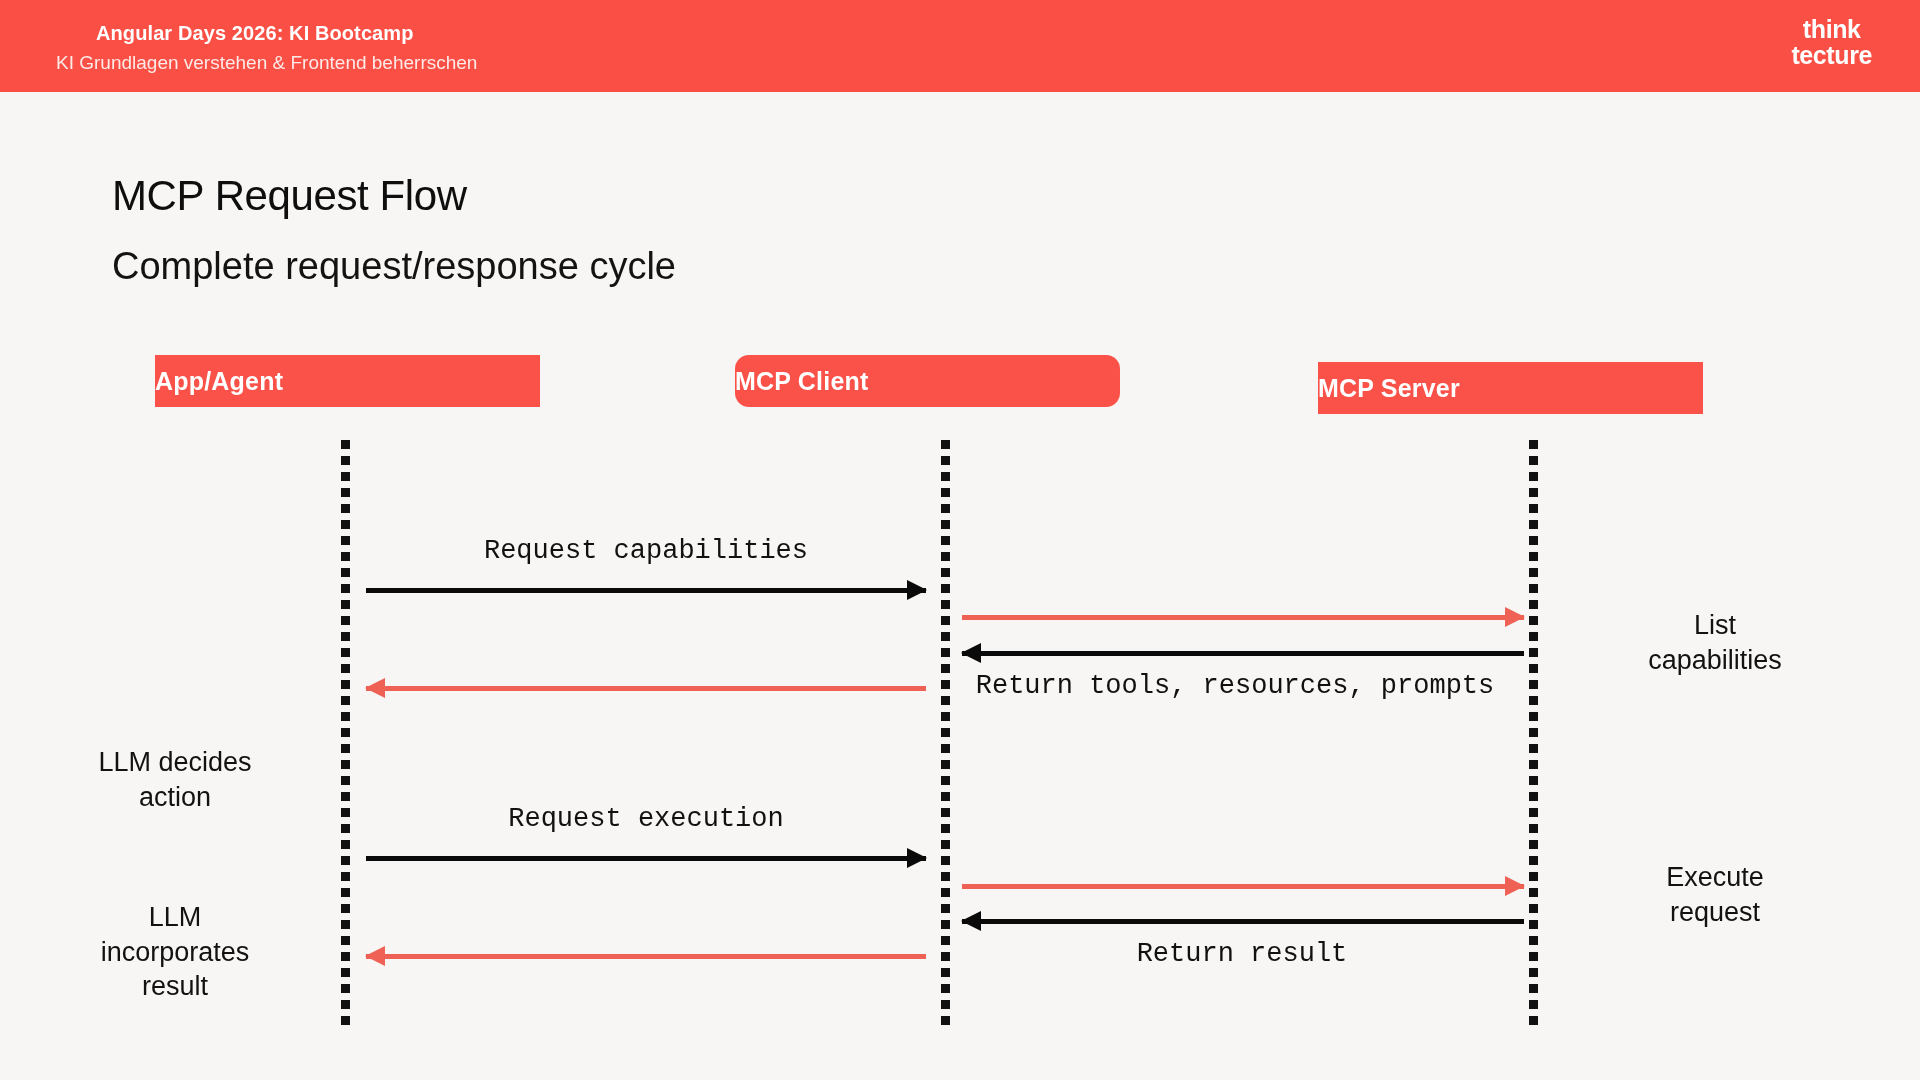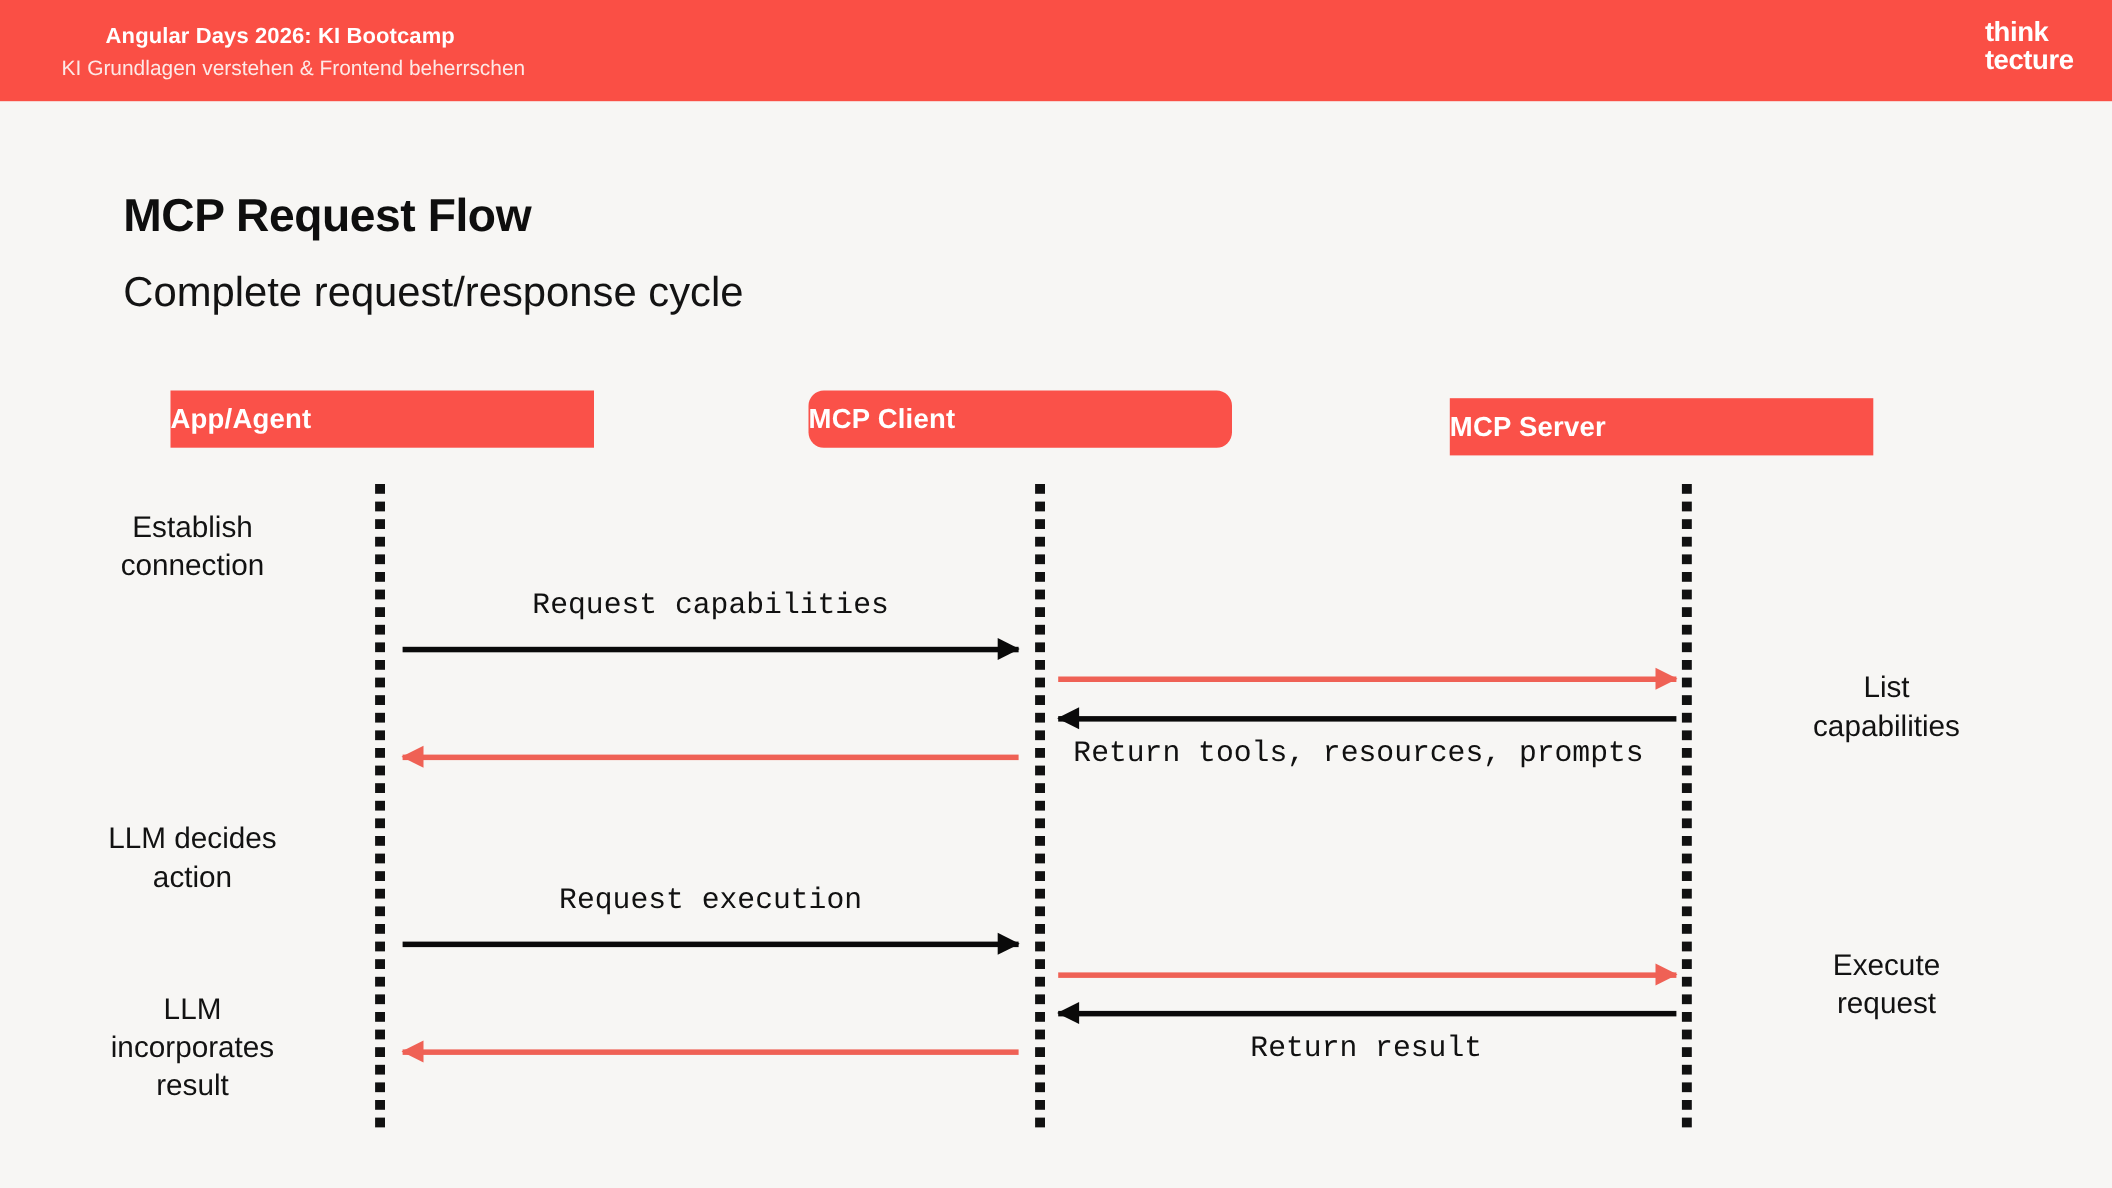--- a/index.html
+++ b/index.html
@@ -20,32 +20,32 @@
     position: absolute; left: 56px; top: 22px;
     font-size: 20px; font-weight: bold; color: #ffffff;
     letter-spacing: 0.1px; white-space: nowrap; margin-left: 40px;
   }
   .header-subtitle {
     position: absolute; left: 56px; top: 52px;
     font-size: 19px; font-weight: normal; color: #fde9e7;
     white-space: nowrap;
   }
   .logo {
-    position: absolute; right: 35px; top: 17px;
-    text-align: left; line-height: 1.02;
+    position: absolute; right: 48px; top: 17px;
+    text-align: center; line-height: 1.02;
   }
   .logo-line {
     display: block; font-size: 25px; font-weight: bold; color: #ffffff;
     letter-spacing: -0.4px;
   }
 
   
   .slide-title {
     position: absolute; left: 112px; top: 172px;
-    font-size: 42px; font-weight: bold; color: #0e0e0e;
+    font-size: 42px; font-weight: normal; color: #0e0e0e;
     letter-spacing: -0.4px; white-space: nowrap;
   }
   .slide-subtitle {
     position: absolute; left: 112px; top: 245px;
     font-size: 38px; font-weight: normal; color: #131313;
     white-space: nowrap;
   }
 
   
   .participant {
@@ -151,24 +151,20 @@
     <span class="participant-label">MCP Client</span>
   </div>
   <div class="participant p2">
     <span class="participant-label">MCP Server</span>
   </div>
 
   <div class="lifeline l0"></div>
   <div class="lifeline l1"></div>
   <div class="lifeline l2"></div>
 
-  <div class="note note-left note-establish">
-    <div>Establish</div>
-    <div>connection</div>
-  </div>
   <div class="note note-left note-llm-decides">
     <div>LLM decides</div>
     <div>action</div>
   </div>
   <div class="note note-left note-llm-incorp">
     <div>LLM</div>
     <div>incorporates</div>
     <div>result</div>
   </div>
 

